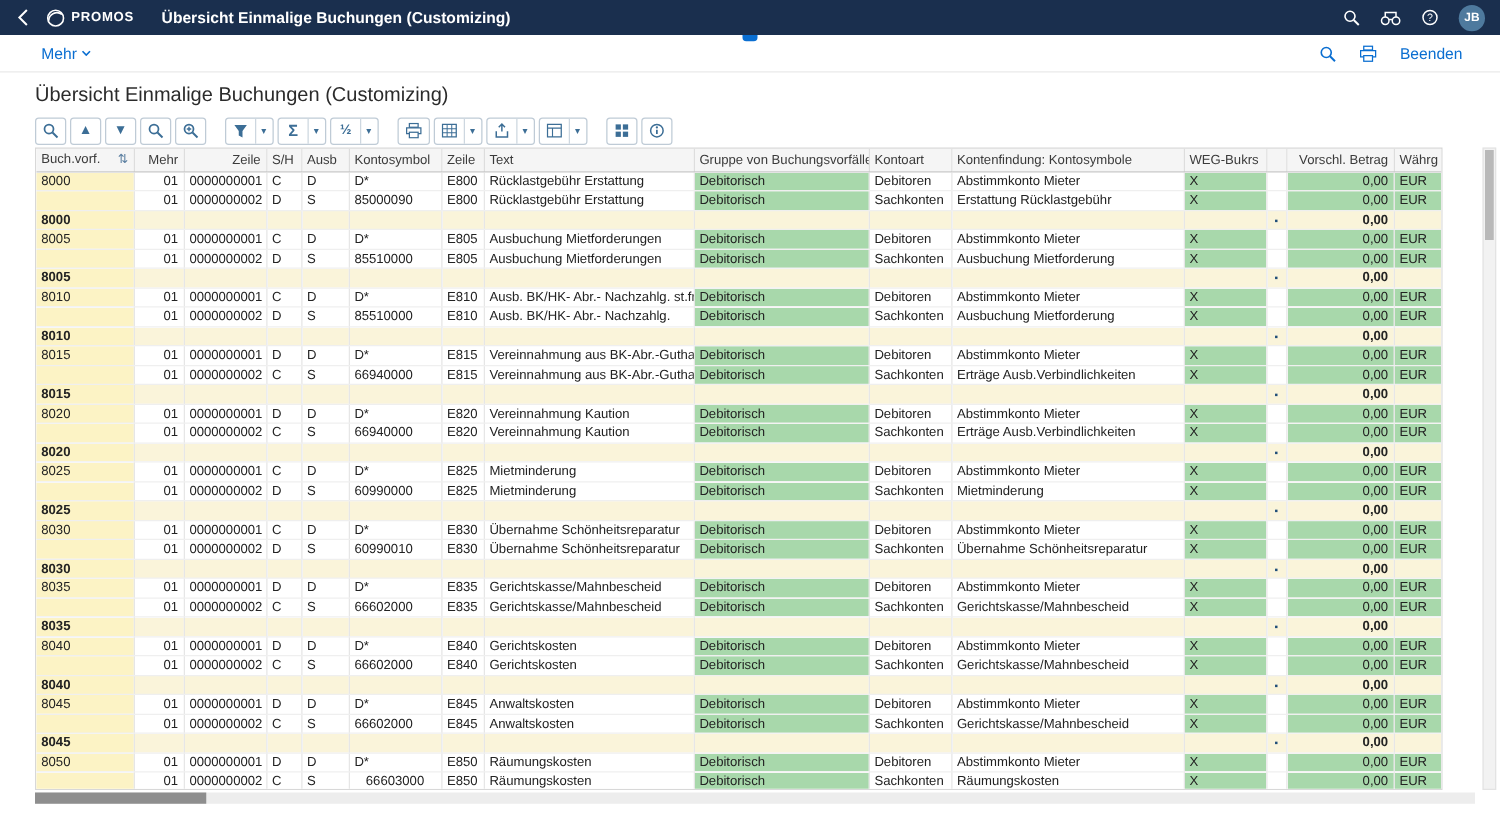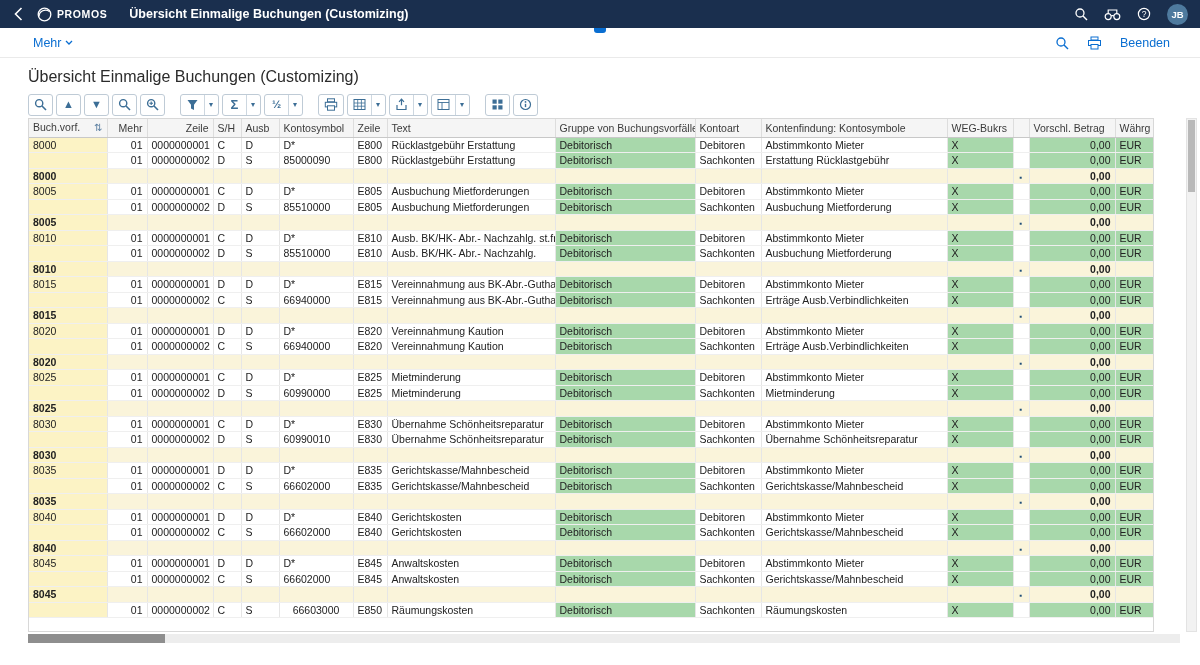--- a/index.html
+++ b/index.html
@@ -268,21 +268,21 @@
             <th style="text-align: left;">S/H</th>
             <th style="text-align: left;">Ausb</th>
             <th style="text-align: left;">Kontosymbol</th>
             <th style="text-align: left;">Zeile</th>
             <th style="text-align: left;">Text</th>
             <th style="text-align: left;">Gruppe von Buchungsvorfällen</th>
             <th style="text-align: left;">Kontoart</th>
             <th style="text-align: left;">Kontenfindung: Kontosymbole</th>
             <th style="text-align: left;">WEG-Bukrs</th>
             <th style="text-align: center;"></th>
-            <th style="">Vorschl. Betrag</th>
+            <th style="text-align: right;">Vorschl. Betrag</th>
             <th style="text-align: left;">Währg</th>
           </tr>
         </thead>
       <tbody id="tbody">
           <tr>
             <td style="text-align: left; background: rgb(252, 243, 197);">8000</td>
             <td style="text-align: right;">01</td>
             <td style="text-align: right;">0000000001</td>
             <td style="text-align: left;">C</td>
             <td style="text-align: left;">D</td>
@@ -782,20 +782,37 @@
             <td style="text-align: left; background: rgb(250, 244, 218);"></td>
             <td style="text-align: left; background: rgb(250, 244, 218);"></td>
             <td style="text-align: left; background: rgb(250, 244, 218);"></td>
             <td style="text-align: left; background: rgb(250, 244, 218);"></td>
             <td style="text-align: left; background: rgb(250, 244, 218);"></td>
             <td style="text-align: left; background: rgb(250, 244, 218);"></td>
             <td style="text-align: left; background: rgb(250, 244, 218);"></td>
             <td style="text-align: center; background: rgb(250, 244, 218);"><span class="dot">▪</span></td>
             <td style="text-align: right; background: rgb(250, 244, 218); font-weight: bold;">0,00</td>
             <td style="text-align: left; background: rgb(250, 244, 218);"></td>
+          </tr>
+          <tr>
+            <td style="text-align: left; background: rgb(252, 243, 197);">8050</td>
+            <td style="text-align: right;">01</td>
+            <td style="text-align: right;">0000000001</td>
+            <td style="text-align: left;">D</td>
+            <td style="text-align: left;">D</td>
+            <td style="text-align: left;">D*</td>
+            <td style="text-align: left;">E850</td>
+            <td style="text-align: left;">Räumungskosten</td>
+            <td style="text-align: left; background: rgb(168, 216, 171);">Debitorisch</td>
+            <td style="text-align: left;">Debitoren</td>
+            <td style="text-align: left;">Abstimmkonto Mieter</td>
+            <td style="text-align: left; background: rgb(168, 216, 171);">X</td>
+            <td style="text-align: center;"></td>
+            <td style="text-align: right; background: rgb(168, 216, 171);">0,00</td>
+            <td style="text-align: left; background: rgb(168, 216, 171);">EUR</td>
           </tr>
           <tr>
             <td style="text-align: left; background: rgb(252, 243, 197);"></td>
             <td style="text-align: right;">01</td>
             <td style="text-align: right;">0000000002</td>
             <td style="text-align: left;">C</td>
             <td style="text-align: left;">S</td>
             <td style="text-align: center;">66603000</td>
             <td style="text-align: left;">E850</td>
             <td style="text-align: left;">Räumungskosten</td>

